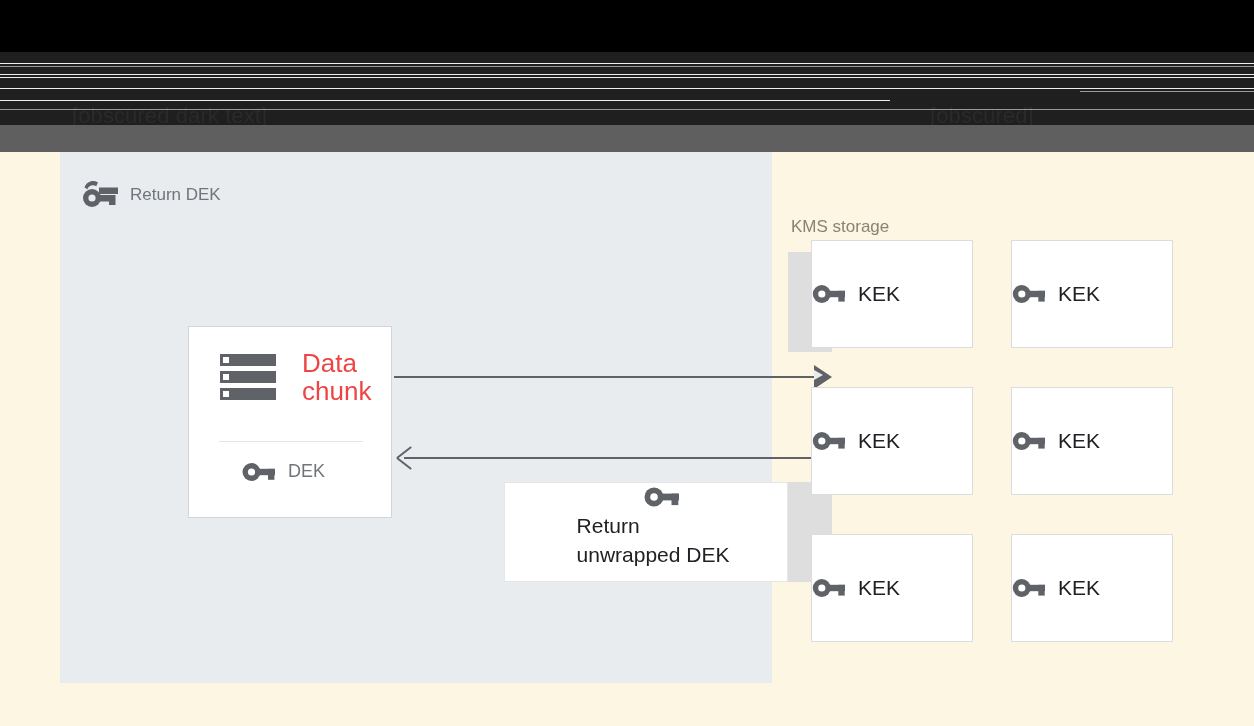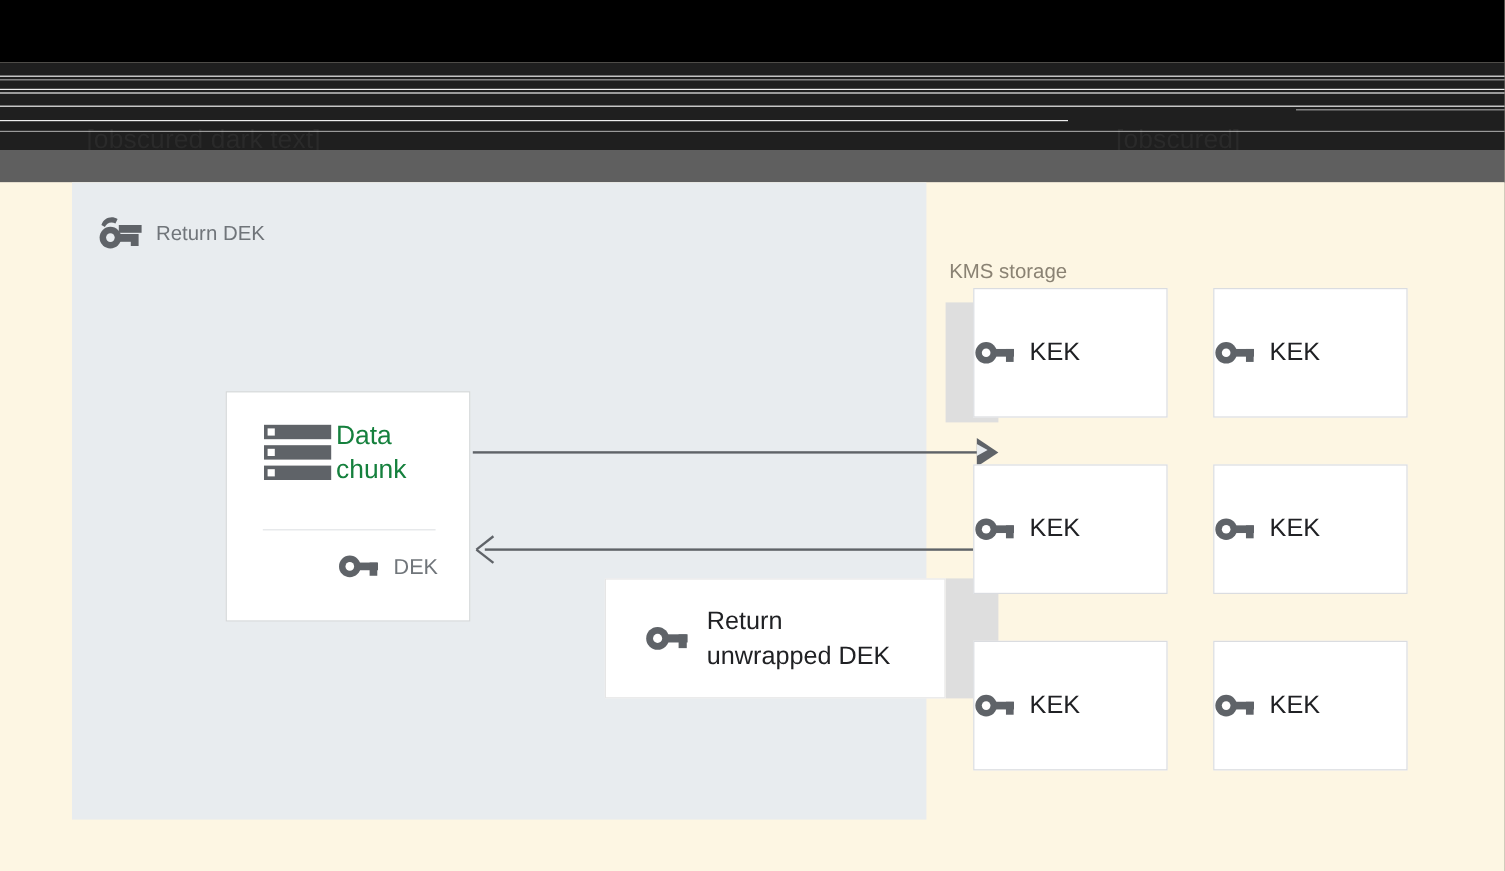--- a/index.html
+++ b/index.html
@@ -128,39 +128,38 @@
     position: relative;
   }
   .dc-bar::before {
     content: "";
     position: absolute;
     left: 3px; top: 3px;
     width: 6px; height: 6px;
     background: #ffffff;
   }
   .dc-label {
-    margin-left: 4px;
-    font-size: 22px;
+    margin-left: 26px;
+    font-size: 26px;
     line-height: 28px;
-    color: #15803d;
+    color: #ef4444;
     white-space: pre-line;
   }
   .dc-divider {
     position: absolute;
     left: 30px; top: 114px;
     width: 144px; height: 1px;
     background: #e2e4e6;
   }
   .dc-dek {
     position: absolute;
     left: 0; top: 134px;
     width: 100%;
     display: flex;
-    align-items: center;
-    margin-left: 40px;
+    align-items: flex-start;
   }
   .dc-dek .key-small {
     margin-left: 53px;
     width: 34px; height: 22px;
   }
   .dc-dek-label {
     margin-left: 12px;
     font-size: 18px;
     color: #70757a;
   }
@@ -181,21 +180,21 @@
     flex: 0 0 auto;
   }
   .msg-label {
     margin-left: 14px;
     font-size: 21px;
     line-height: 29px;
     color: #202124;
     white-space: pre-line;
   }
   .msg-request { left: 444px; top: 100px; }
-  .msg-return  { left: 444px; top: 330px; }
+  .msg-return  { left: 444px; top: 330px; flex-direction: column; }
 
   .msg-shadow {
     position: absolute;
     width: 44px; height: 100px;
     background: #dedede;
   }
   .msg-shadow-top    { left: 728px; top: 100px; }
   .msg-shadow-bottom { left: 728px; top: 330px; }
 
   

